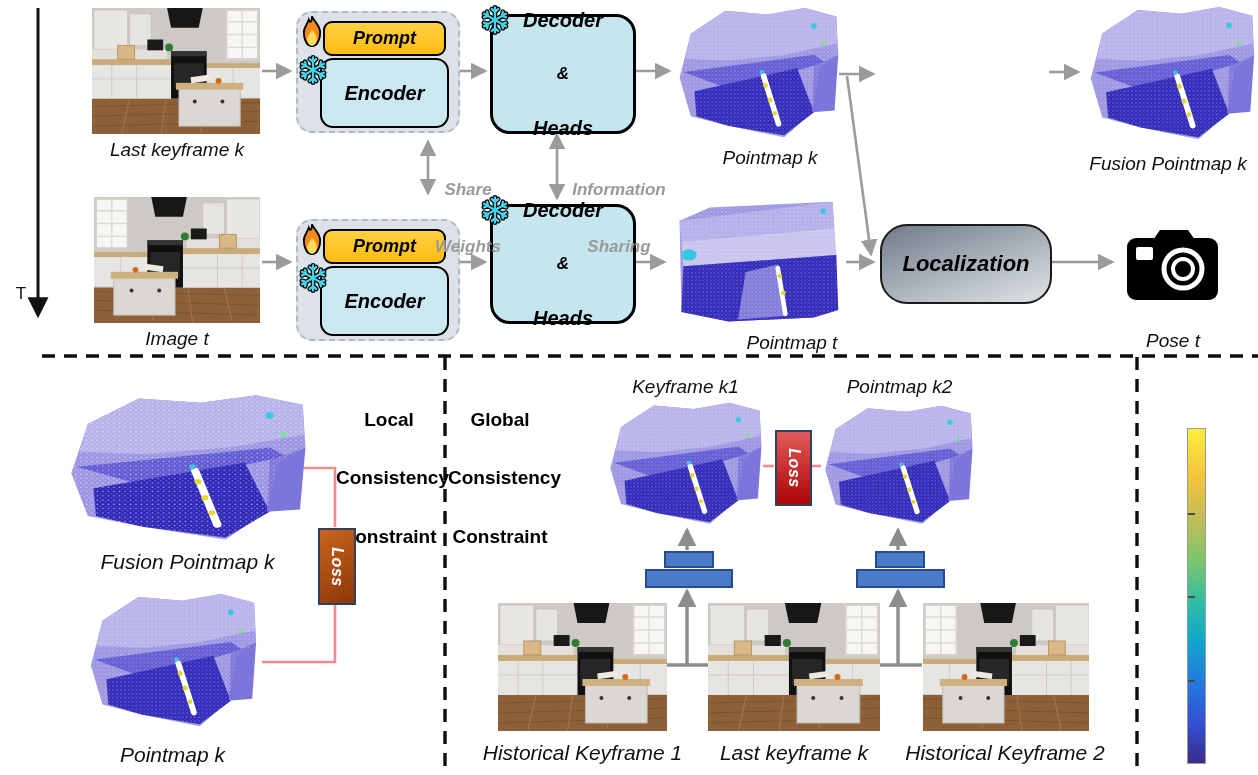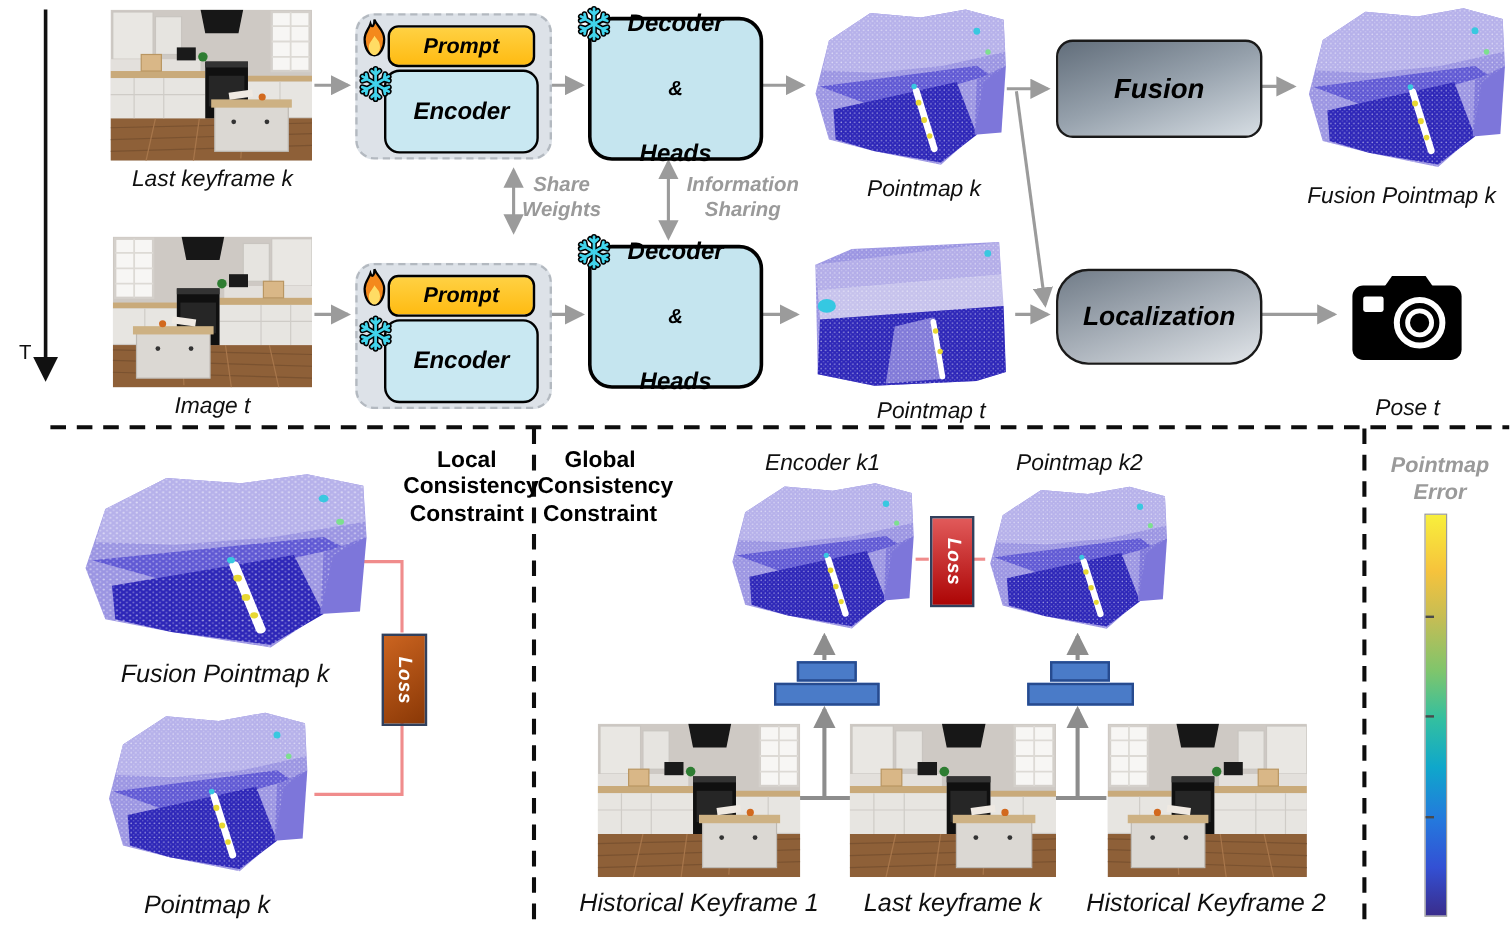--- a/index.html
+++ b/index.html
@@ -10,21 +10,21 @@
   .node { position:absolute; z-index:2; }
 
   .caption { position:absolute; z-index:3; text-align:center; font-style:italic;
              font-size:19px; color:#101010; }
   .caption.big { font-size:21px; }
 
   .sec-title { position:absolute; z-index:3; text-align:center; 
                font-weight:bold; font-size:19px; line-height:1.18; color:#000; }
   .gray-note { position:absolute; z-index:3; text-align:center; font-style:italic;
                font-weight:600; font-size:17px; line-height:1.25; color:#9a9a9a; }
-  .tl { display:block; }
+  .tl { display:block;margin-top:36px; }
 
   .pe-group { position:absolute; z-index:2; width:160px; height:118px;
               background:#dde2e8; border:2px dashed #b3b9c0; border-radius:16px; }
   .prompt-box { position:absolute; left:25px; top:8px; width:119px; height:31px;
                 background:linear-gradient(180deg,#FFD143,#FFBB12);
                 border:2.5px solid #000; border-radius:9px; display:flex;
                 align-items:center; justify-content:center;
                 font-weight:bold; font-style:italic; font-size:18px; color:#000; }
   .encoder-box { position:absolute; left:22px; top:45px; width:125px; height:66px;
                  background:#C9E8F2; border:2.5px solid #000; border-radius:13px;
@@ -301,25 +301,22 @@
     </svg>
 
 <svg class="node" style="left:674px; top:5px;" width="168" height="139">
       <use href="#pcl-a"></use>
     </svg>
 <div class="caption" style="left:690px; top:147px; width:160px;">Pointmap k</div>
 
 <svg class="node" style="left:672px; top:196px;" width="170" height="133">
       <use href="#pcl-b"></use>
     </svg>
-<div class="caption" style="left:696px; top:332px; width:160px;">Pointmap t</div>
-
-<div class="gradbox fusion">
-  <span>Fusion</span>
-</div>
+<div class="caption" style="left:712px; top:332px; width:160px;">Pointmap t</div>
+
 <div class="gradbox localization">
   <span>Localization</span>
 </div>
 
 <svg class="node" style="left:1085px; top:4px;" width="173" height="142">
       <use href="#pcl-a"></use>
     </svg>
 <div class="caption" style="left:1078px; top:153px; width:180px;">Fusion Pointmap k</div>
 
 <svg class="node" style="left:1125px; top:228px;" width="95" height="75" viewBox="0 0 95 75">
@@ -350,21 +347,21 @@
 <div class="loss local">
   <span>Loss</span>
 </div>
 
 <div class="sec-title" style="left:448px; top:373px; width:104px;">
   <span class="tl">Global</span>
   <span class="tl">Consistency</span>
   <span class="tl">Constraint</span>
 </div>
 
-<div class="caption" style="left:608px; top:376px; width:155px;">Encoder k1</div>
+<div class="caption" style="left:608px; top:376px; width:155px;">Keyframe k1</div>
 <svg class="node" style="left:605px; top:400px;" width="160" height="130">
       <use href="#pcl-a"></use>
     </svg>
 
 <div class="caption" style="left:822px; top:376px; width:155px;">Pointmap k2</div>
 <svg class="node" style="left:820px; top:403px;" width="156" height="127">
       <use href="#pcl-a"></use>
     </svg>
 
 <div class="loss global">
@@ -383,23 +380,19 @@
       <use href="#kit"></use>
     </svg>
 <svg class="node" style="left:921px; top:603px;" width="168" height="128">
       <use href="#kit" transform="translate(170,0) scale(-1,1)" transform-origin="0 0"></use>
     </svg>
 
 <div class="caption big" style="left:475px; top:741px; width:215px;">Historical Keyframe 1</div>
 <div class="caption big" style="left:700px; top:741px; width:188px;">Last keyframe k</div>
 <div class="caption big" style="left:900px; top:741px; width:210px;">Historical Keyframe 2</div>
 
-<div class="gray-note" style="left:1150px; top:376px; width:100px; font-size:18px;">
-  <span class="tl">Pointmap</span>
-  <span class="tl">Error</span>
-</div>
 <div class="cbar">
   <div class="cb-tick" style="top:25%;"></div>
   <div class="cb-tick" style="top:50%;"></div>
   <div class="cb-tick" style="top:75%;"></div>
 </div>
 
 </div>
 
 </body></html>

